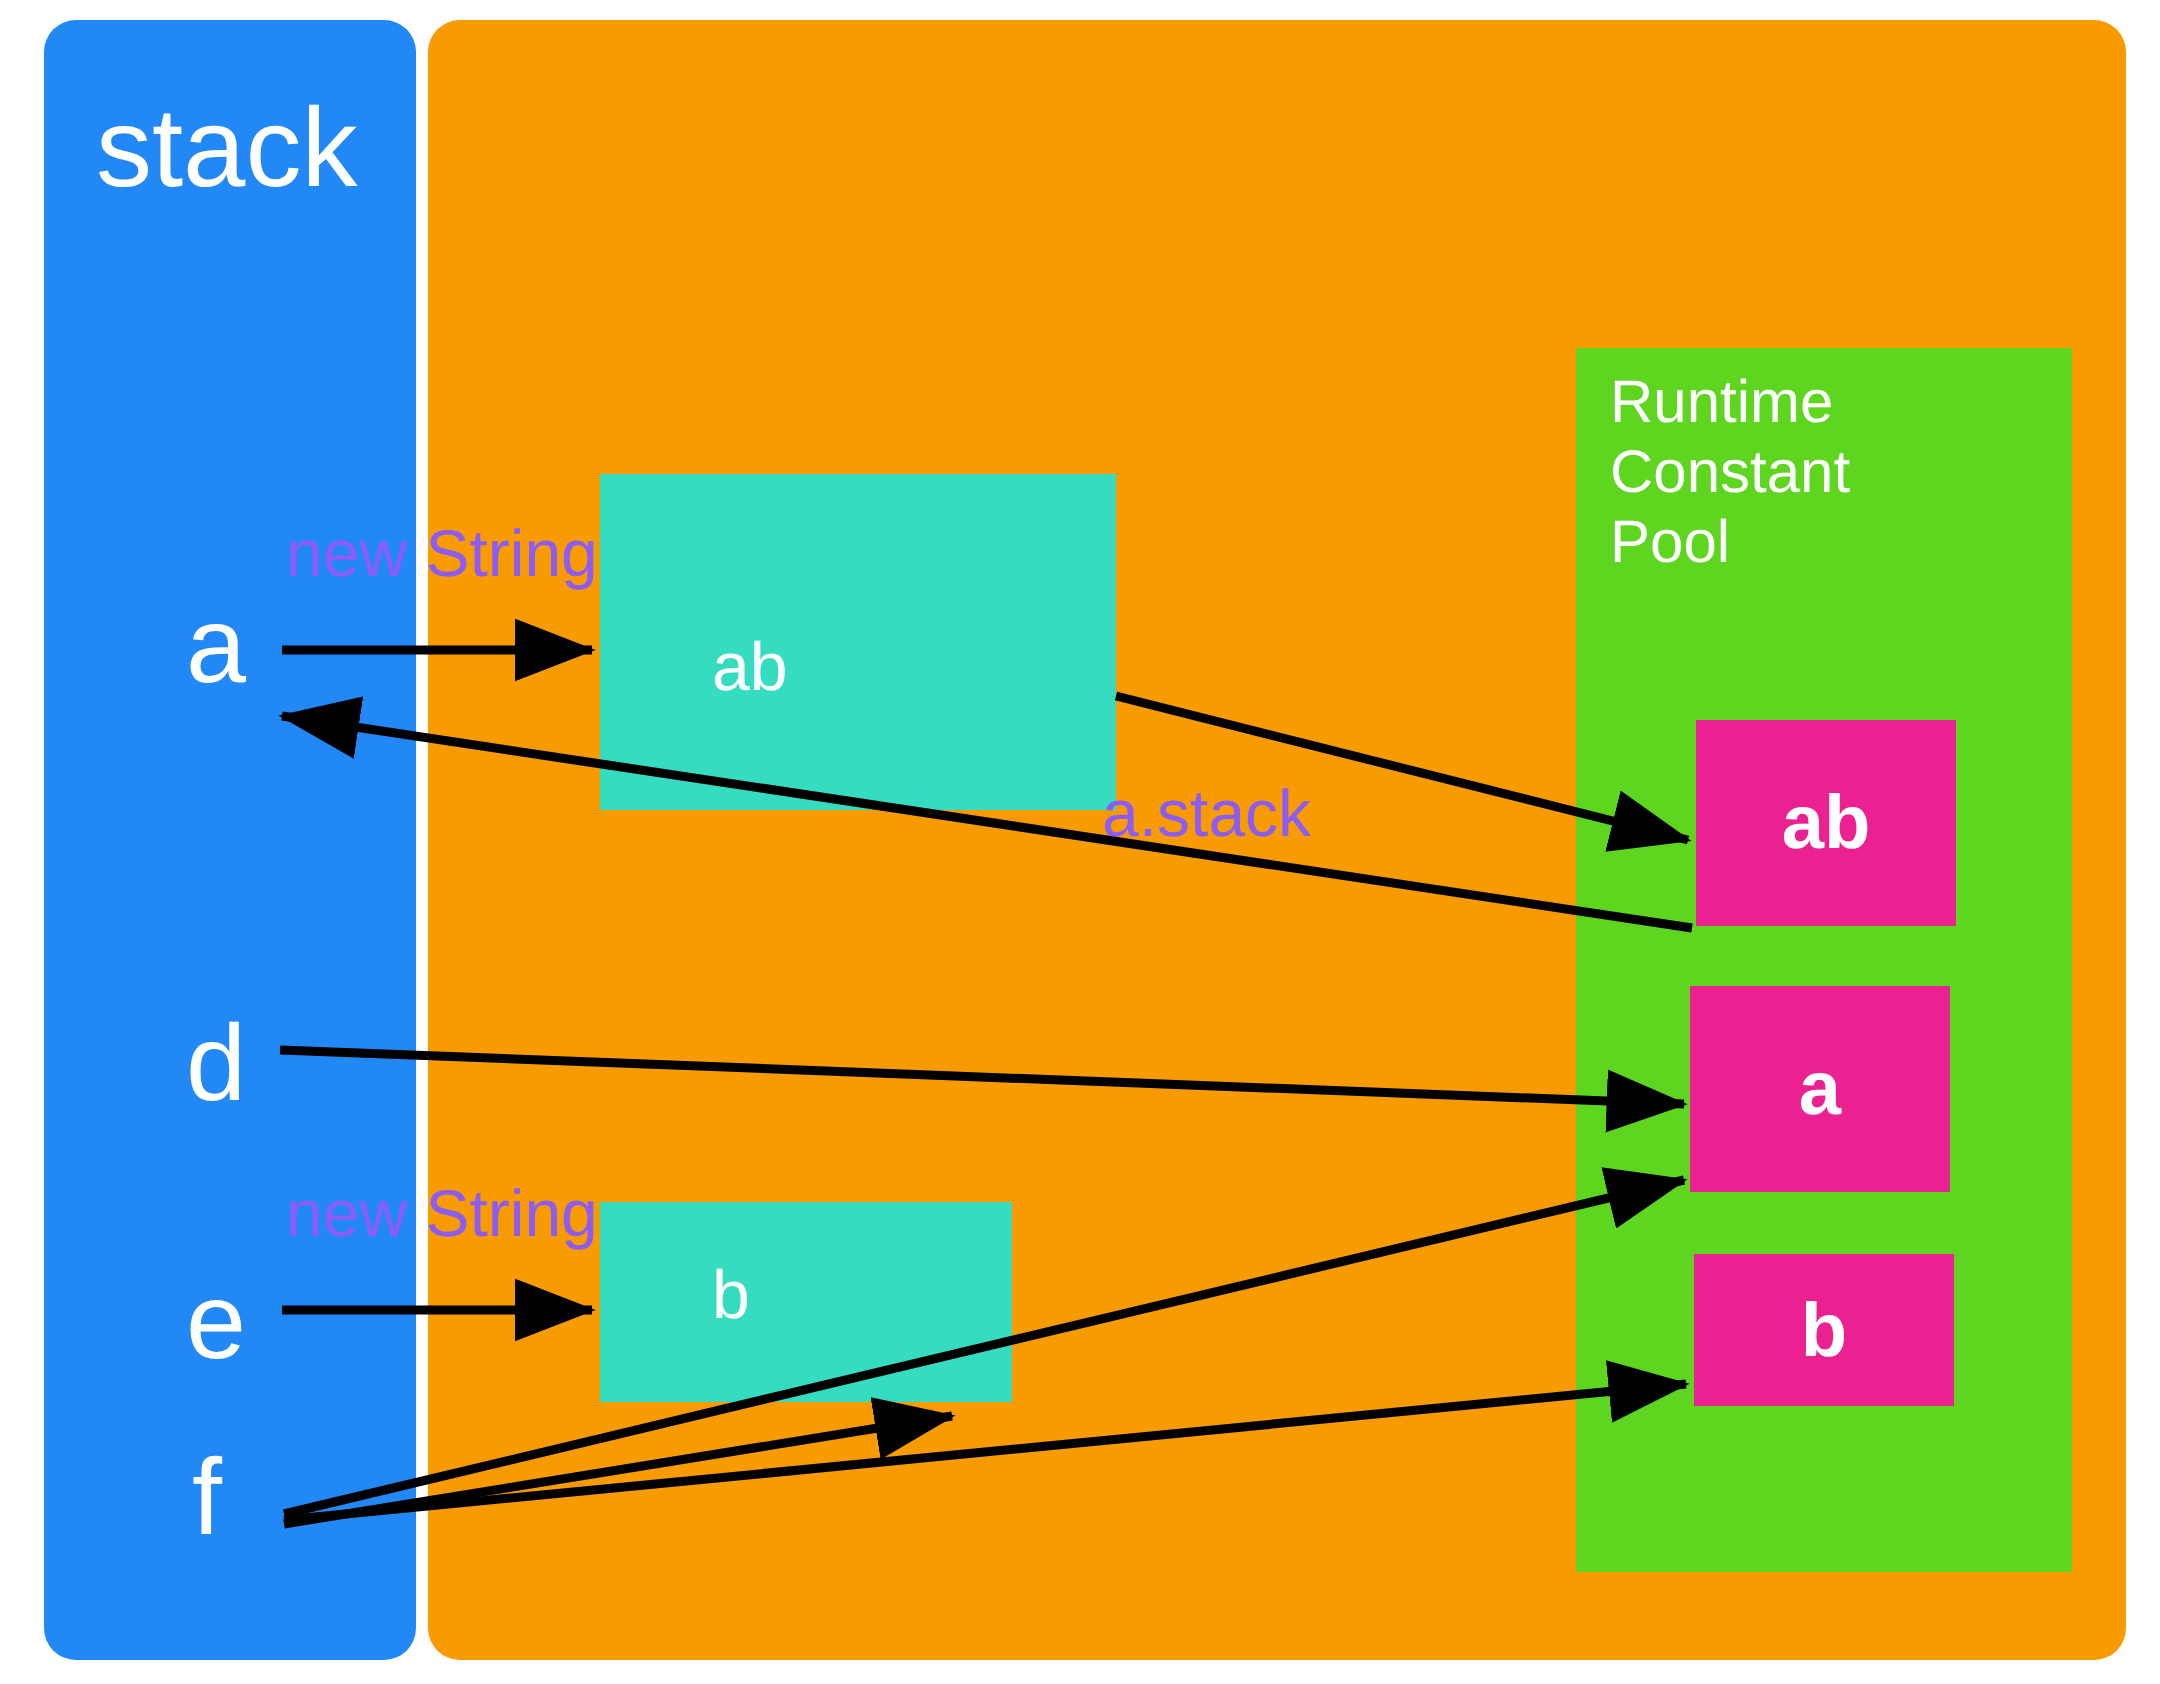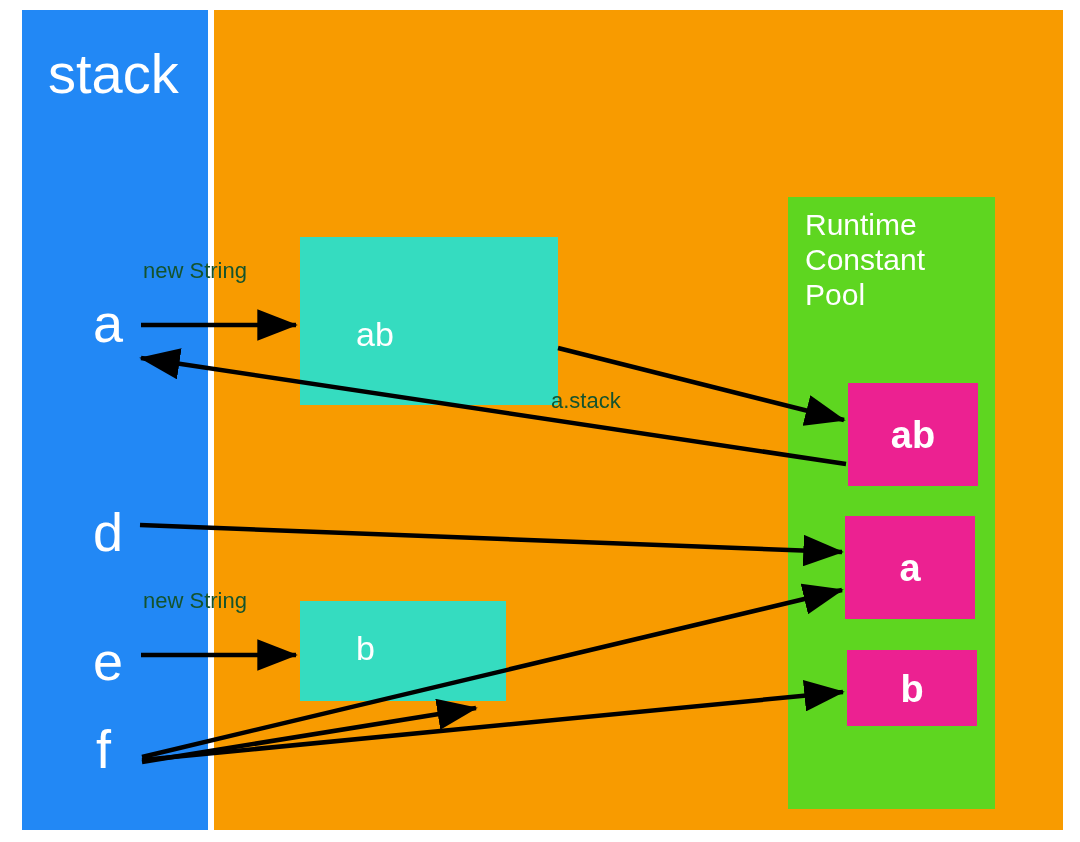--- a/index.html
+++ b/index.html
@@ -12,20 +12,21 @@
   }
   #canvas {
     position: relative;
     width: 1080px;
     height: 842px;
     background: #ffffff;
     overflow: hidden;
   }
   .region {
     position: absolute;
+    border-radius: 16px;
   }
   #stack-region {
     left: 22px;
     top: 10px;
     width: 186px;
     height: 820px;
     background: #2288f5;
   }
   #heap-region {
     left: 214px;
@@ -57,22 +58,22 @@
     line-height: 1;
     white-space: nowrap;
   }
   #var-a { left: 93px; top: 296px; }
   #var-d { left: 93px; top: 505px; }
   #var-e { left: 93px; top: 634px; }
   #var-f { left: 96px; top: 722px; }
 
   .op-label {
     position: absolute;
-    color: #14532d;
-    font-size: 22px;
+    color: #8b5cf6;
+    font-size: 33px;
     line-height: 1;
     white-space: nowrap;
   }
   #new-string-1 { left: 143px; top: 260px; }
   #new-string-2 { left: 143px; top: 590px; }
   #intern-label { left: 551px; top: 390px; }
 
   .heap-obj {
     position: absolute;
     background: #35dcc0;
@@ -95,24 +96,25 @@
     font-size: 34px;
     line-height: 1;
     white-space: nowrap;
   }
   #heap-obj-ab-text { left: 56px; top: 80px; }
   #heap-obj-b-text  { left: 56px; top: 30px; }
 
   #rcp-region {
     position: absolute;
     left: 788px;
-    top: 197px;
+    top: 174px;
     width: 207px;
     height: 612px;
     background: #5ed620;
+    padding-left: 41px;
   }
   #rcp-title {
     position: absolute;
     left: 17px;
     top: 11px;
     color: #ffffff;
     font-size: 30px;
     line-height: 1.16;
     white-space: pre-line;
   }

